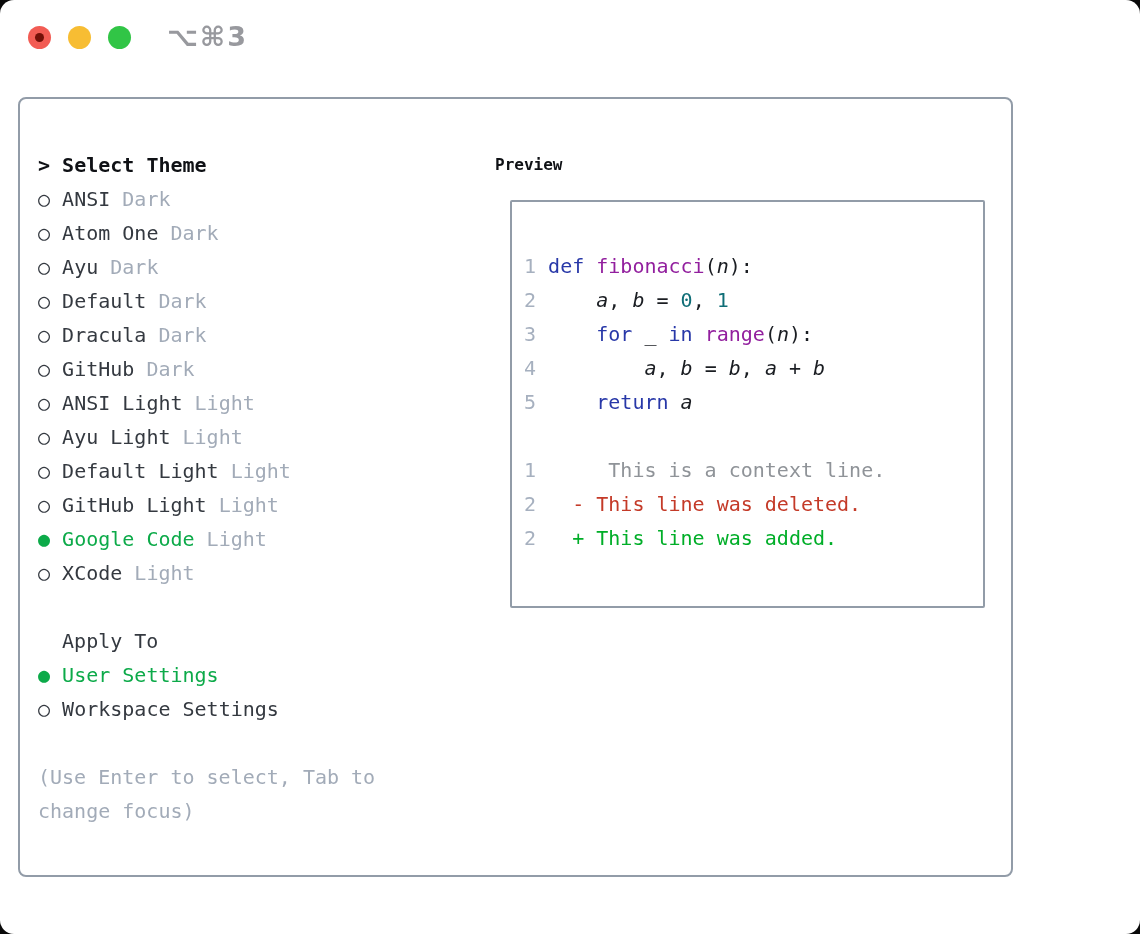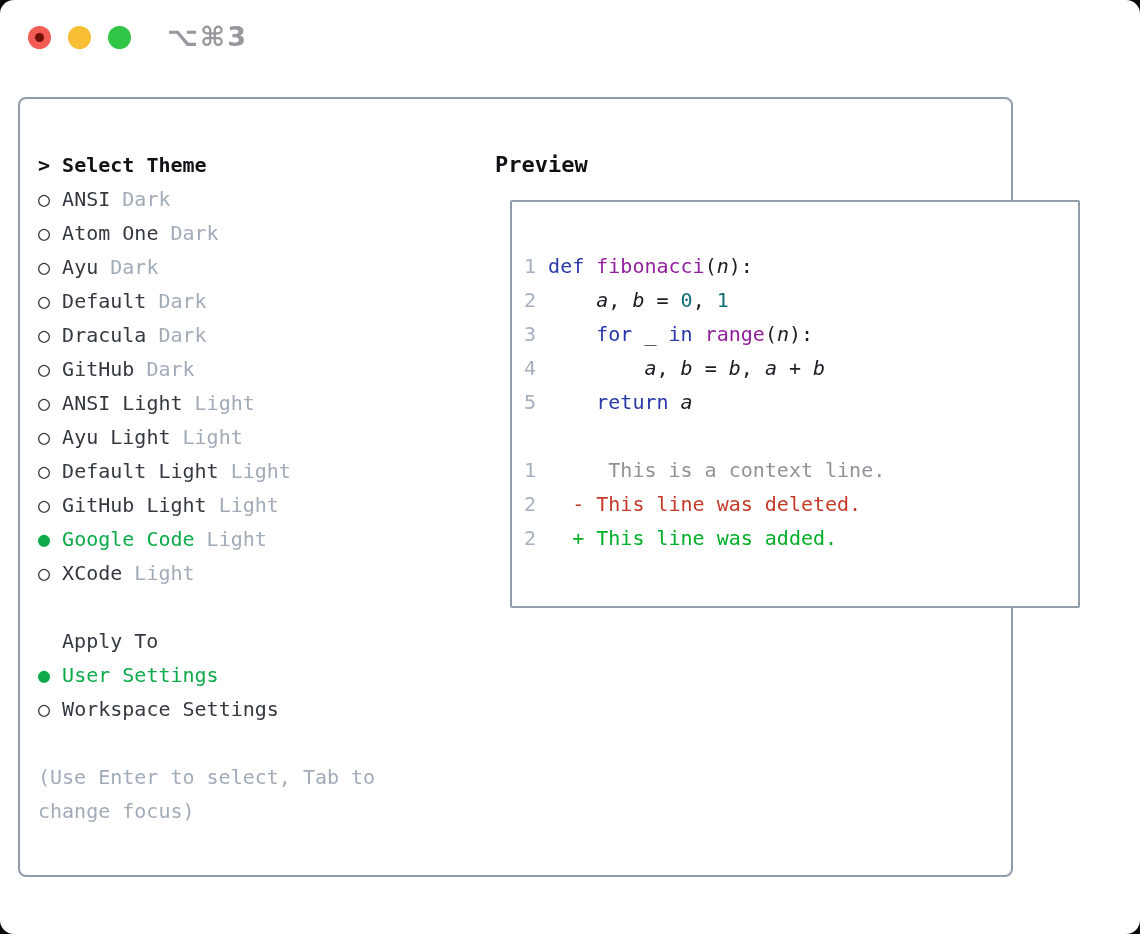--- a/index.html
+++ b/index.html
@@ -26,24 +26,24 @@
     border:2px solid var(--panel-border,#929ca8);border-radius:8px;
     box-sizing:border-box;background:#fff;
   }
   pre.col{
     margin:0;padding:0;font-family:inherit;font-size:20px;line-height:34px;
     white-space:pre;
   }
   .left-col{position:absolute;left:18px;top:49px;}
   .preview-header{
     position:absolute;left:475px;top:49px;height:34px;line-height:34px;
-    font-size:22px;font-weight:bold;color:#0f1115;
+    font-size:16px;font-weight:bold;color:#0f1115;
   }
   .preview-box{
-    position:absolute;left:490px;top:101px;width:570px;height:408px;
+    position:absolute;left:490px;top:101px;width:475px;height:408px;
     border:2px solid var(--panel-border,#99a2ad);border-radius:2px;
     box-sizing:border-box;background:#fff;
   }
   .code-col{position:absolute;left:12px;top:47px;}
   
   .hdr{font-weight:bold;color:#0f1115;}
   .txt{color:var(--item-text,#343940);}
   .mut{color:var(--muted,#a2abb8);}
   .sel{color:var(--accent,#0caa49);}
   .num{color:var(--line-number,#a6b0bf);}

